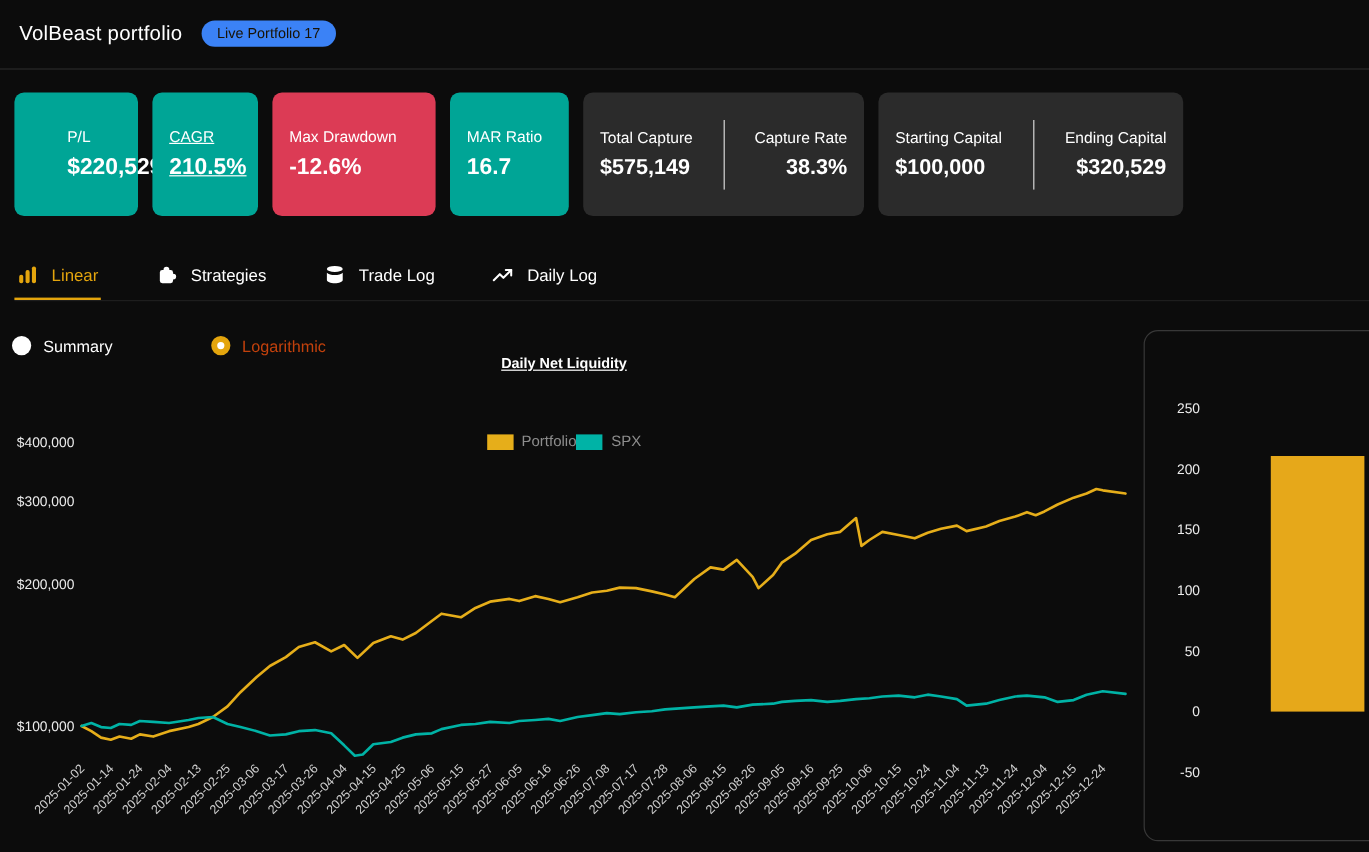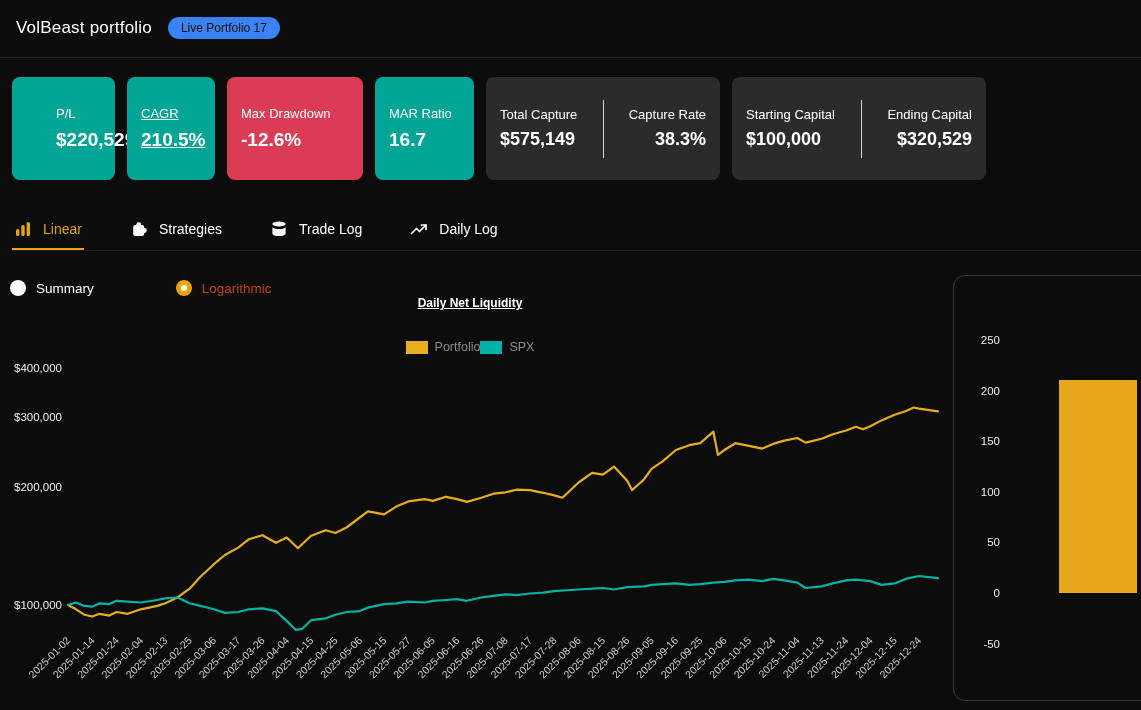--- a/index.html
+++ b/index.html
@@ -34,21 +34,21 @@
   .tab.active{color:#E4A50D;border-bottom-color:#E4A50D;}
   .tab svg{display:block;}
   
   .scale-toggle{position:absolute;top:280px;left:10px;display:flex;align-items:center;gap:36px;}
   .radio-opt{display:flex;align-items:center;gap:10px;font-size:13.5px;cursor:pointer;}
   .radio{width:16px;height:16px;border-radius:50%;background:#fff;box-sizing:border-box;}
   .radio.sel{border:5px solid #E4A50D;}
   .radio-opt.sel-label{color:#c2410c;padding-left:46px;}
   
   .chart-title{position:absolute;top:296px;left:0;width:940px;text-align:center;font-size:12px;font-weight:700;color:#fff;text-decoration:underline;}
-  .chart-legend{position:absolute;top:340px;left:0;width:940px;display:flex;justify-content:center;}
+  .chart-legend{position:absolute;top:361px;left:0;width:940px;display:flex;justify-content:center;}
   .legend-item{display:flex;align-items:center;gap:7px;cursor:pointer;}
   .legend-swatch{width:22px;height:13px;display:inline-block;}
   .legend-label{font-size:12.5px;color:#8d8d8d;}
   
   #main-chart{position:absolute;left:0;top:300px;}
   .side-panel{position:absolute;left:953px;top:275px;width:396px;height:426px;border:1px solid #383838;border-radius:12px;box-sizing:border-box;overflow:hidden;}
   #side-chart{display:block;}
   text{font-family:"Liberation Sans",sans-serif;}
 </style>
 </head>

